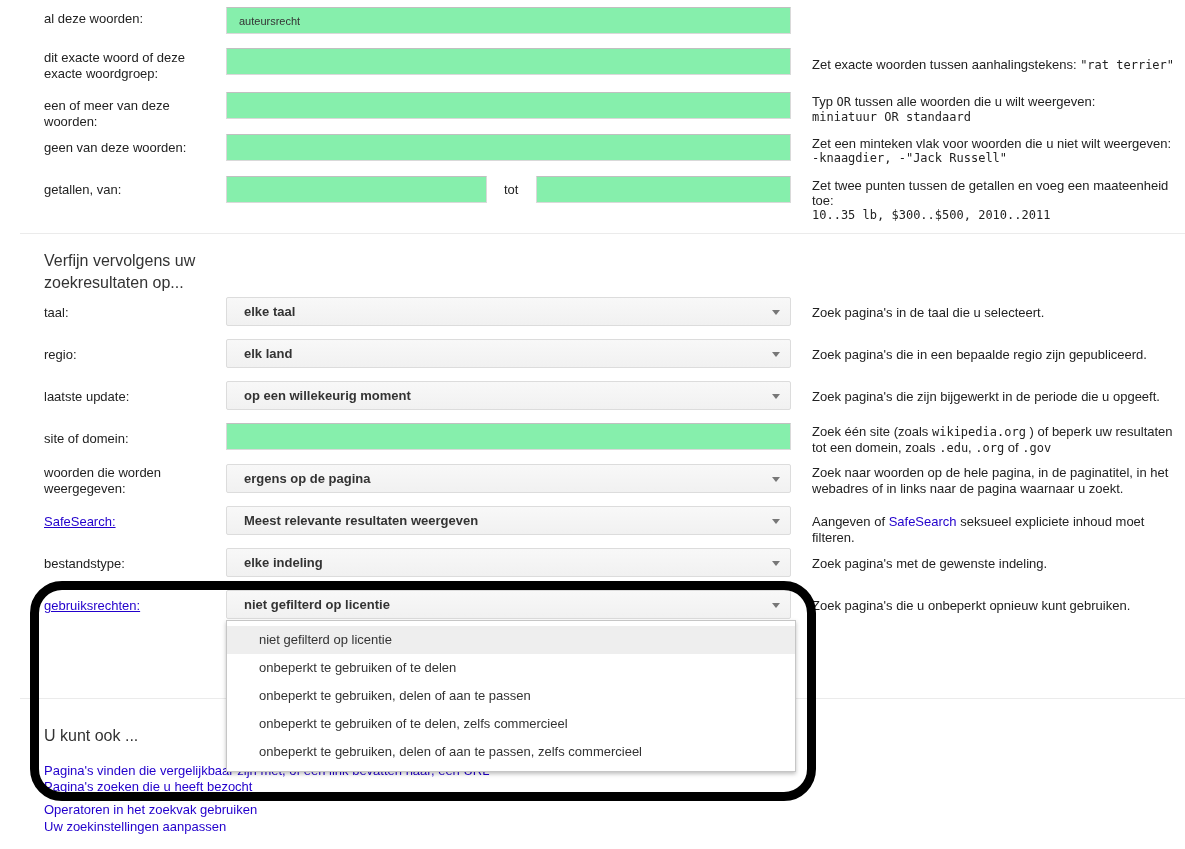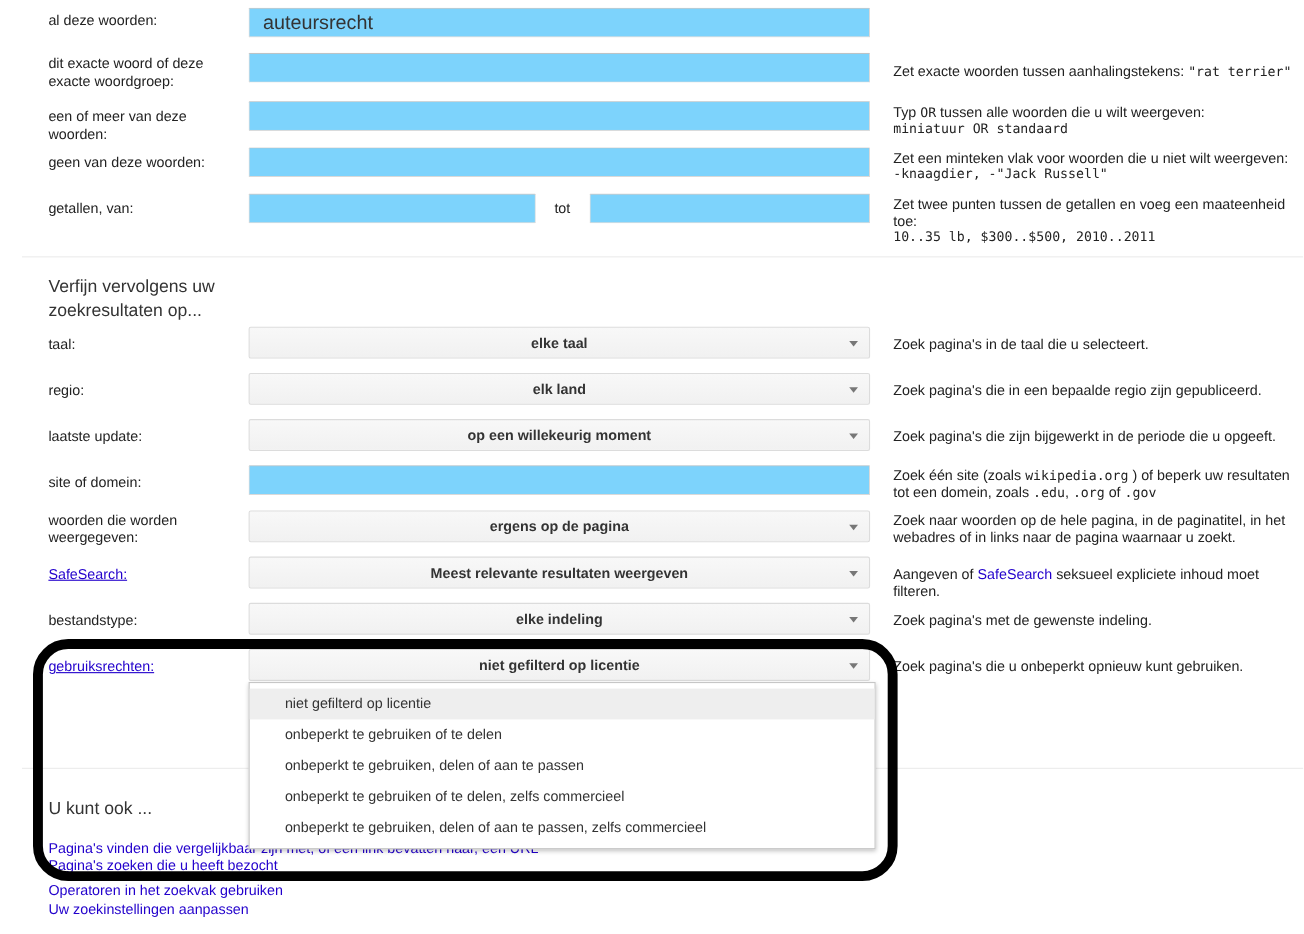--- a/index.html
+++ b/index.html
@@ -4,27 +4,27 @@
 <style>
   * { margin:0; padding:0; box-sizing:border-box; }
   body { background:#fff; font-family:"Liberation Sans", sans-serif; }
   .page { position:relative; width:1185px; height:849px; background:#fff; overflow:hidden; font-size:13px; color:#222; }
 
   
   .lbl { position:absolute; left:44px; width:182px; line-height:16px; color:#222; }
   .lbl.link { color:#2200cc; cursor:pointer;text-decoration:underline; }
 
   
-  .tinput { position:absolute; left:226px; width:565px; height:27px; border:1px solid #d9d9d9; border-top-color:#c0c0c0; background:#7dd3fc; padding:0 12px; font-family:"Liberation Sans", sans-serif; font-size:18px; color:#333; border-radius:1px; }
+  .tinput { position:absolute; left:226px; width:565px; height:27px; border:1px solid #d9d9d9; border-top-color:#c0c0c0; background:#86efac; padding:0 12px; font-family:"Liberation Sans", sans-serif; font-size:11px; color:#333; border-radius:1px; }
   .tinput.num1 { width:261px; }
   .tinput.num2 { left:536px; width:255px; }
   .totlbl { position:absolute; left:504px; color:#222; }
 
   
-  .sel { position:absolute; left:226px; width:565px; height:29px; background:linear-gradient(#f8f8f8,#f1f1f1); border:1px solid #dcdcdc; border-radius:2px; font-weight:bold; color:#333; line-height:27px; cursor:pointer;text-align:center; }
+  .sel { position:absolute; left:226px; width:565px; height:29px; background:linear-gradient(#f8f8f8,#f1f1f1); border:1px solid #dcdcdc; border-radius:2px; font-weight:bold; color:#333; line-height:27px; padding-left:17px; cursor:pointer; }
   .sel .arrow { position:absolute; right:10px; top:12px; width:0; height:0; border-left:4px solid transparent; border-right:4px solid transparent; border-top:5px solid #777; }
 
   
   .hint { position:absolute; left:812px; width:372px; line-height:15px; color:#222; }
   .hint.rl { line-height:16px; }
   .mono { font-family:"DejaVu Sans Mono", monospace; font-size:12px; color:#222; }
   .hlink { color:#2200cc; cursor:pointer; }
 
   .divider { position:absolute; left:20px; right:0; height:1px; background:#ebebeb; }
 

